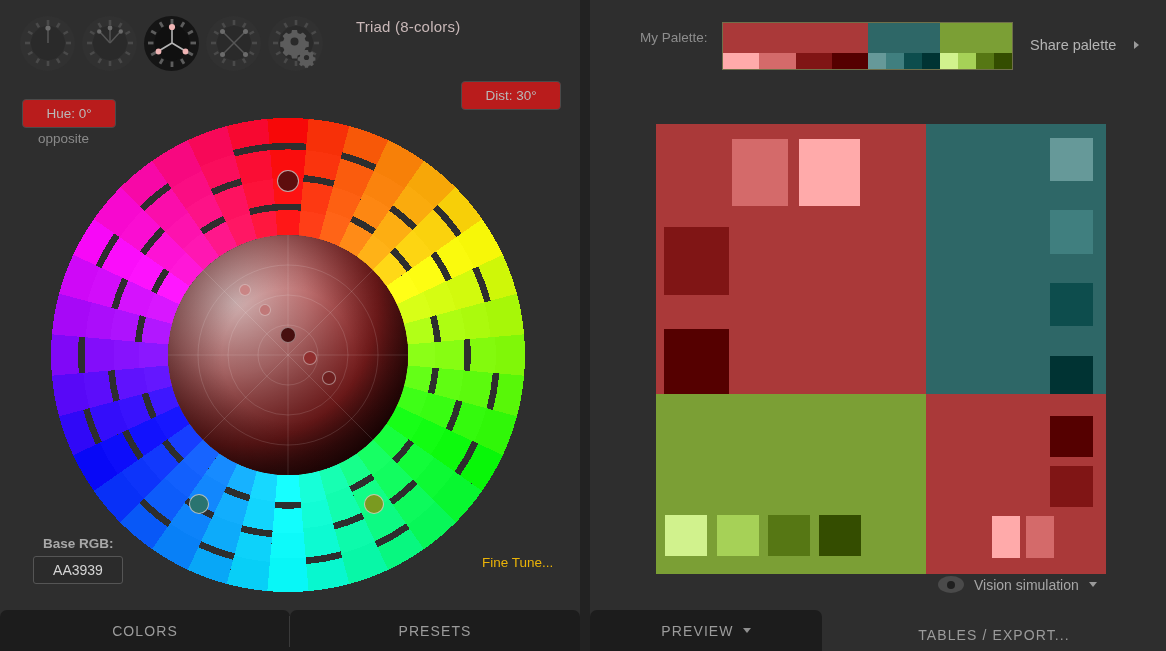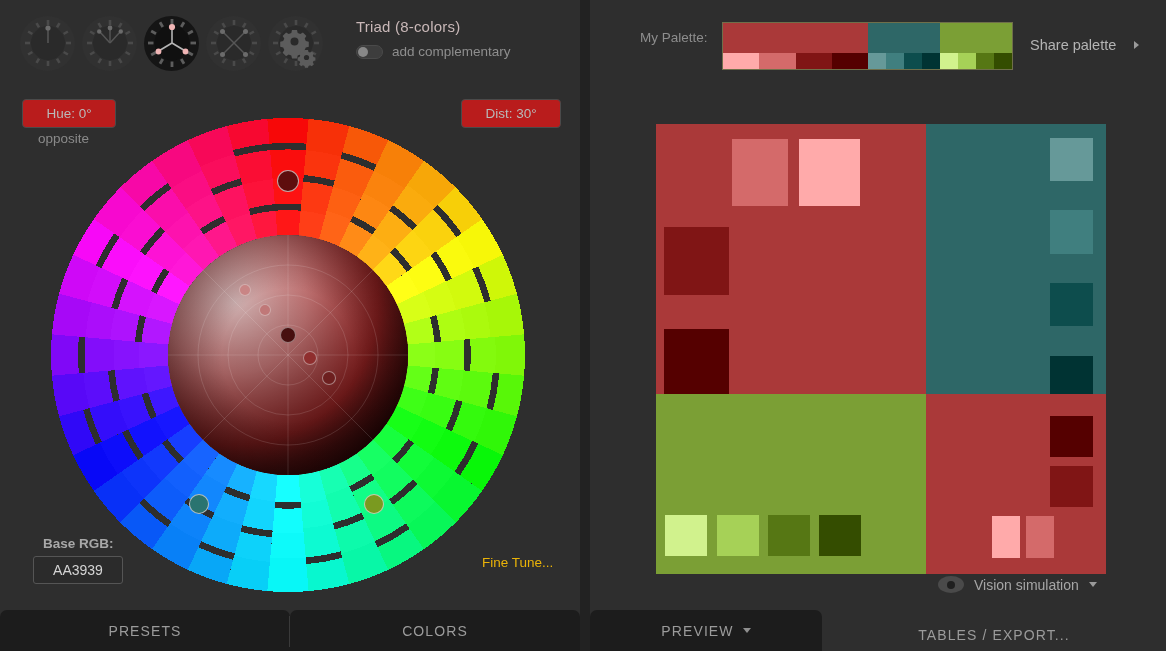--- a/index.html
+++ b/index.html
@@ -54,21 +54,21 @@
     border: 1px solid #4a4a4a; border-radius: 4px;
     background: #b91c1c; color: #b9b9b9;
     font-size: 13.5px; padding: 6px 14px;
     display: inline-block; cursor: pointer; text-align: center;
   }
   #hue-pill { position: absolute; left: 22px; top: 99px; min-width: 94px; }
   #opposite-label {
     position: absolute; left: 38px; top: 131px;
     color: #8a8a8a; font-size: 13.5px;
   }
-  #dist-pill { position: absolute; left: 461px; top: 99px; min-width: 100px; }
+  #dist-pill { position: absolute; left: 461px; top: 81px; min-width: 100px; }
 
   #base-rgb-label {
     position: absolute; left: 43px; top: 536px;
     color: #a8a8a8; font-size: 13.5px; font-weight: bold;
   }
   #base-rgb-field {
     position: absolute; left: 33px; top: 556px; width: 90px;
     background: #2b2b2b; border: 1px solid #555; border-radius: 3px;
     color: #d4d4d4; font-size: 14px; padding: 5px 0; text-align: center;
     cursor: text;
@@ -336,24 +336,20 @@
           <g fill="#5c5c5c">
             <path d="M35 33 h3 l.5 1.9 1.6.7 1.7-1.1 2.1 2.1 -1.1 1.7 .7 1.6 1.9 .5 v3 l-1.9 .5 -.7 1.6 1.1 1.7 -2.1 2.1 -1.7-1.1 -1.6 .7 -.5 1.9 h-3 l-.5-1.9 -1.6-.7 -1.7 1.1 -2.1-2.1 1.1-1.7 -.7-1.6 -1.9-.5 v-3 l1.9-.5 .7-1.6 -1.1-1.7 2.1-2.1 1.7 1.1 1.6-.7z"></path>
           </g>
           <circle cx="36.5" cy="40.5" r="2.6" fill="#2a2a2a"></circle>
         </svg>
       </div>
     </div>
 
     <div id="scheme-info">
       <div id="scheme-title">Triad (8-colors)</div>
-      <div id="complementary-row">
-        <div id="complementary-toggle"></div>
-        <span id="complementary-label">add complementary</span>
-      </div>
     </div>
 
     <div class="pill" id="hue-pill">Hue: 0°</div>
     <div id="opposite-label">opposite</div>
     <div class="pill" id="dist-pill">Dist: 30°</div>
 
     <div id="wheel-wrap">
       <svg id="wheel-svg" width="474" height="474" viewBox="0 0 474 474">
         <defs>
           <radialGradient id="innerGrad" cx="28%" cy="28%" r="85%">
@@ -540,22 +536,22 @@
           <div class="marker small" style="left: 259px; top: 240px; width: 14px; height: 14px; background: rgb(143, 46, 46);"></div>
           <div class="marker small" style="left: 278px; top: 260px; width: 14px; height: 14px; background: rgb(109, 31, 31);"></div>
         </div>
     </div>
 
     <div id="base-rgb-label">Base RGB:</div>
     <div id="base-rgb-field">AA3939</div>
     <div id="fine-tune">Fine Tune...</div>
 
     <div id="left-tabs">
+      <div class="tab" id="tab-colors">COLORS</div>
       <div class="tab" id="tab-presets">PRESETS</div>
-      <div class="tab" id="tab-colors">COLORS</div>
       <div class="divider"></div>
     </div>
   </div>
 
   <div id="separator"></div>
 
   <div id="right-panel">
 
     <div id="palette-row">
       <div id="palette-label">My Palette:</div>

